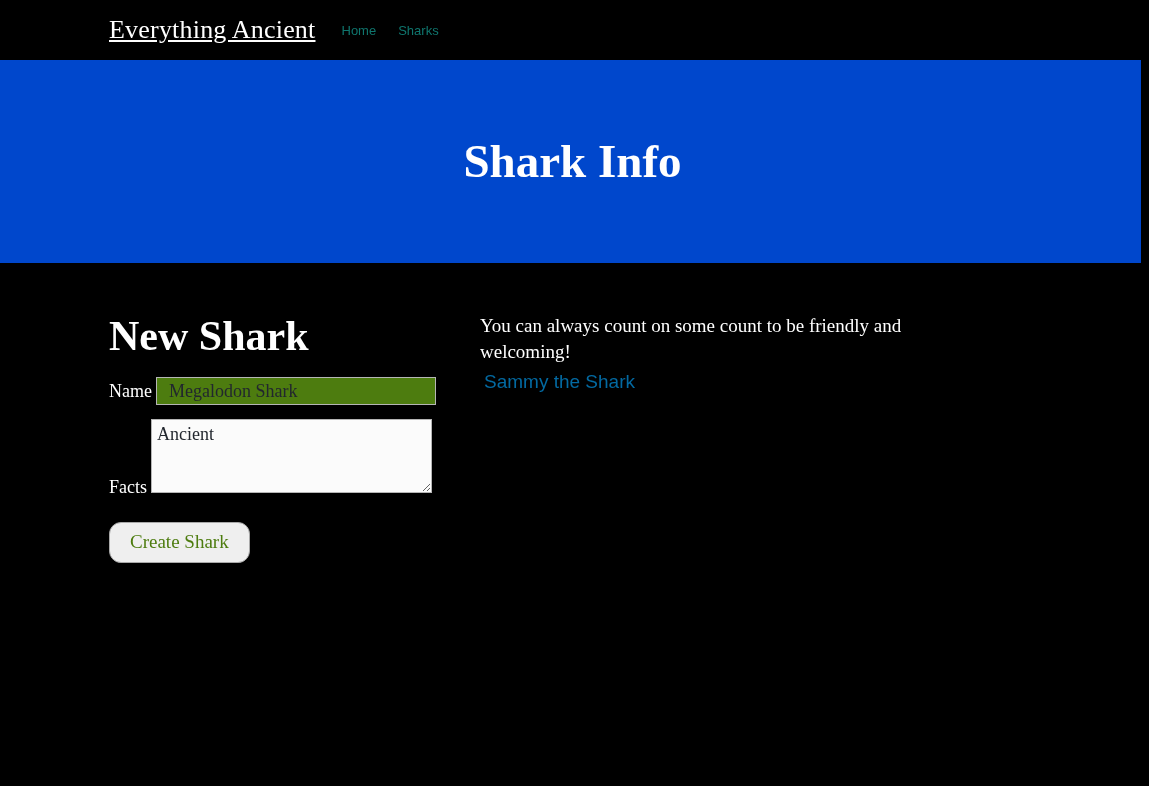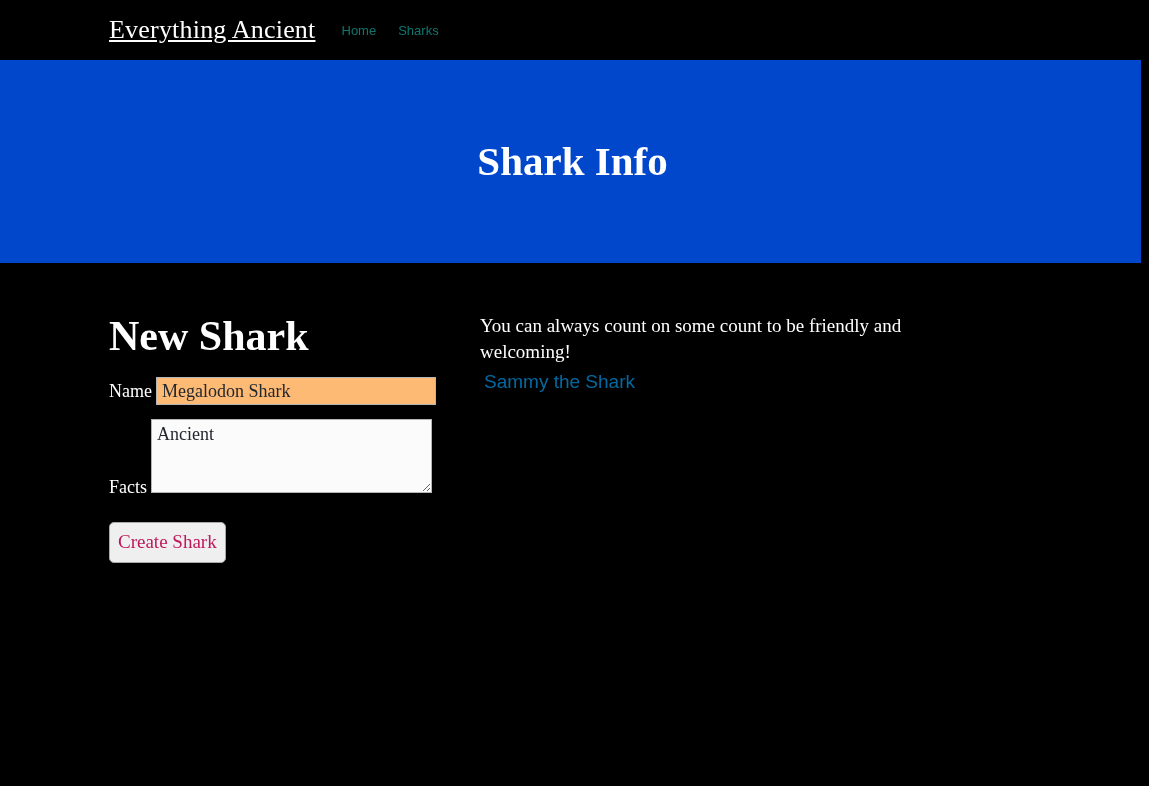--- a/index.html
+++ b/index.html
@@ -70,21 +70,21 @@
     background: #0047cc;
     display: flex;
     align-items: center;
     justify-content: center;
     box-sizing: border-box;
   }
   .jumbotron-title {
     color: #ffffff;
     font-family: "Liberation Serif", "DejaVu Serif", serif;
     font-weight: bold;
-    font-size: 41px;
+    font-size: 47px;
     line-height: 1;
     text-align: left;
     white-space: nowrap;
   }
 
   
   .content {
     display: flex;
     padding-top: 50px;
     box-sizing: border-box;
@@ -122,23 +122,23 @@
     font-size: 18px;
     display: inline-block;
     vertical-align: baseline;
     margin-right: 4px;
   }
   .text-input {
     display: inline-block;
     vertical-align: baseline;
     width: 280px;
     height: 28px;
-    padding: 2px 5px;
-    box-sizing: border-box;
-    background: #fdba74;
+    padding: 2px 12px;
+    box-sizing: border-box;
+    background: #4d7c0f;
     border: 1px solid #b5b5b5;
     border-radius: 0;
     color: #22272e;
     font-family: "Liberation Serif", "DejaVu Serif", serif;
     font-size: 18px;
     outline: none;
   }
   .textarea-input {
     display: inline-block;
     vertical-align: baseline;
@@ -158,25 +158,25 @@
     outline: none;
   }
 
   .btn-row {
     margin-top: 24px;
   }
   .btn-submit {
     display: inline-block;
     background: #efefef;
     border: 1px solid #a9a9a9;
-    border-radius: 5px;
-    color: #be185d;
-    font-family: "Liberation Serif", "DejaVu Serif", serif;
-    font-size: 19px;
-    padding: 8px 8px;
+    border-radius: 12px;
+    color: #4d7c0f;
+    font-family: "Liberation Serif", "DejaVu Serif", serif;
+    font-size: 19px;
+    padding: 8px 20px;
     line-height: 1.2;
     cursor: pointer;
   }
   .btn-back-row {
     margin-top: 12px;
   }
   .btn-back {
     display: inline-block;
     background: #ffffff;
     border: none;

